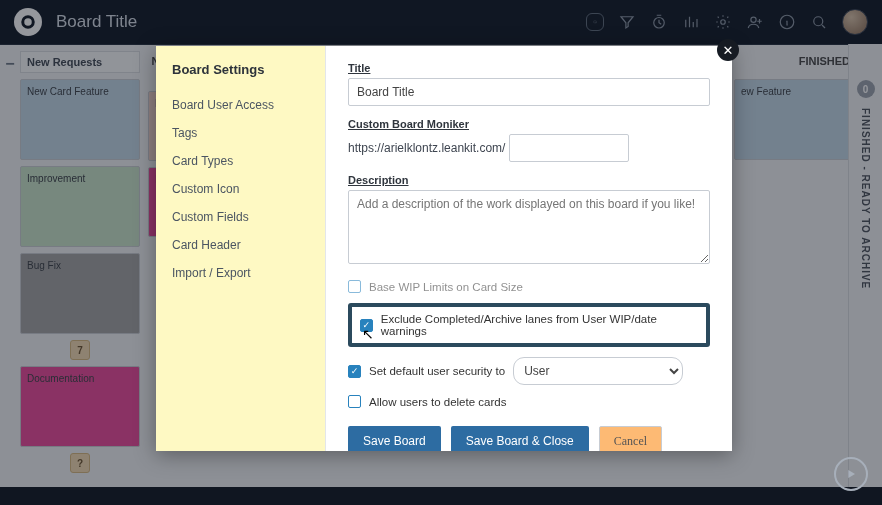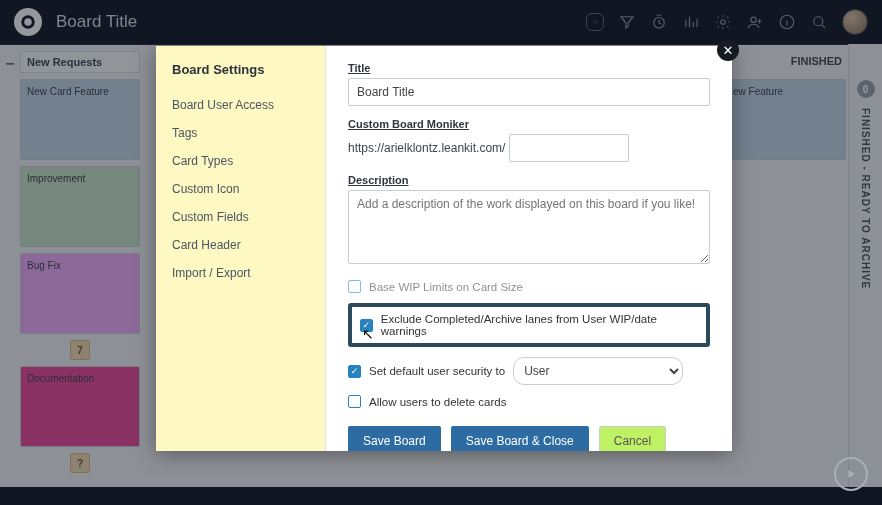--- a/index.html
+++ b/index.html
@@ -24,37 +24,37 @@
   .device-ico { border:1px solid #5d6a79; border-radius:6px; padding:4px 6px; display:flex; align-items:center; gap:6px; }
 
   
   .board-wrap {
     position:absolute; top:44px; left:0; right:0; bottom:0;
     background:#f1f3f5; display:flex; padding:6px 0 0 0; overflow:hidden;
     border-top:1px solid #222c3b;
   }
   .pluscol { width:20px; min-width:20px; display:flex; justify-content:center; padding-top:4px; color:#6a7583; font-weight:700; font-size:16px; }
   .lane {
-    min-width:120px; flex:0 0 120px; margin-right:16px;
+    min-width:120px; flex:0 0 120px; margin-right:8px;
   }
   .lane-header {
     text-align:center; font-size:11px; font-weight:700; color:#444; padding:4px 0 6px;
   }
   .subheader {
     background:#f8f9fa; border:1px solid #d9dde1; font-size:11px; font-weight:700;
     padding:4px 6px; display:flex; align-items:center; justify-content:space-between;
     color:#3f4752; margin-bottom:4px;
   }
   .card {
     border:1px solid #c8ccd1; border-radius:2px; height:81px; margin:6px 0; font-size:10px;
     color:#3a3f46; padding:6px; background:#e6e6e6; position:relative;
   }
   .card.blue   { background:#c1d7e5; }
   .card.green  { background:#c8e3c8; }
-  .card.red    { background:#f0abfc; }
+  .card.red    { background:#a3a3a3; }
   .card.yellow { background:#ec4899; }
   .card.pink   { background:#f3d4cb; }
   .wip-chip {
     width:20px; height:20px; background:#f3d9b1; border:1px solid #d5b77e;
     border-radius:3px; font-size:10px; font-weight:700; color:#6b522f;
     display:flex; align-items:center; justify-content:center; margin:2px auto 0;
   }
   .drag-dots::after {
     content:"⋮"; position:absolute; right:4px; top:2px; color:#9aa1ab; font-size:12px;
   }
@@ -122,21 +122,21 @@
   }
 
   .sec-row { display:flex; align-items:center; gap:8px; font-size:11.5px; color:#333; margin-top:10px;}
   .sec-row .select { width:170px; height:28px; padding:4px 6px;border-radius:11px; }
 
   .btn-row { display:flex; gap:10px; margin-top:18px; }
   .btn {
     font-size:12px; padding:7px 14px; border-radius:2px; cursor:pointer; border:1px solid transparent;
   }
   .btn-primary { background:#2d6ca2; color:#fff; }
-  .btn-cancel  { background:#bef264; color:#555; border-color:#c7ccd3; }
+  .btn-cancel  { background:#fdba74; color:#555; border-color:#c7ccd3;font-family:Liberation Serif, serif; }
 
   
   .floater {
     position:absolute; right:14px; bottom:14px; width:34px; height:34px;
     border:2px solid #a7afba; border-radius:50%; display:flex; align-items:center;
     justify-content:center; color:#a7afba;
   }
   .floater svg { width:16px; height:16px; fill:#a7afba; }
 
   .black-bottom { position:absolute; left:0; right:0; bottom:0; height:18px; background:#0d141f;}

